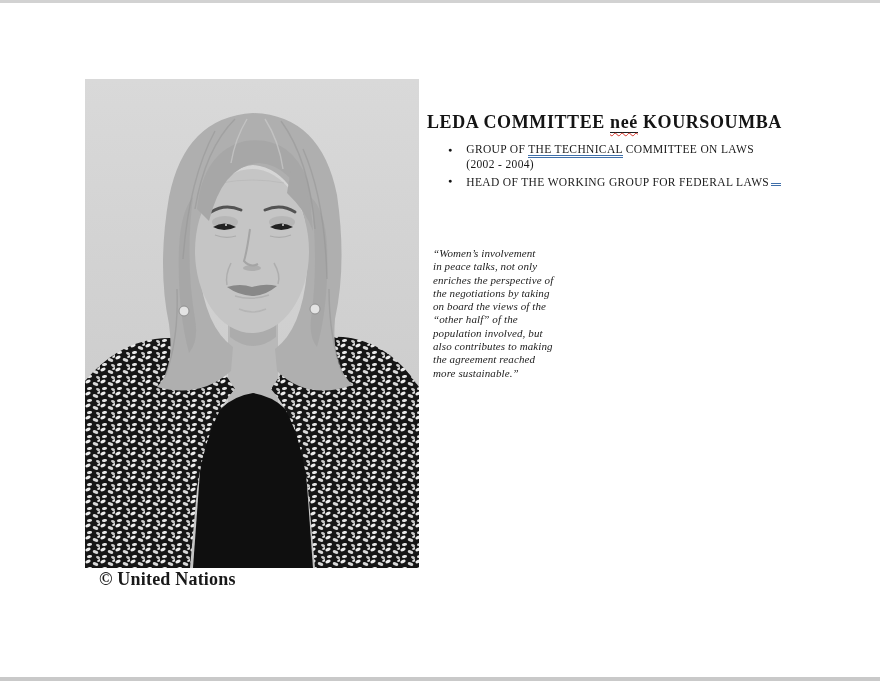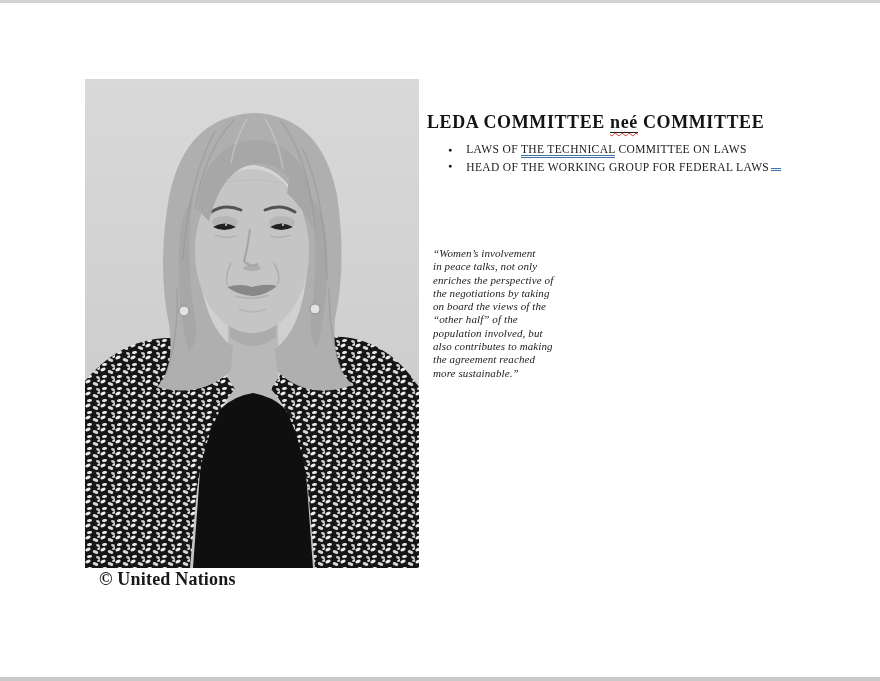--- a/index.html
+++ b/index.html
@@ -151,26 +151,27 @@
 
     <g>
       <circle cx="99" cy="232" r="5" fill="#e3e3e3" stroke="#8f8f8f" stroke-width="1"></circle>
       <circle cx="230" cy="230" r="5" fill="#e3e3e3" stroke="#8f8f8f" stroke-width="1"></circle>
     </g>
   </svg>
 </figure>
 
 <div class="caption">© United Nations</div>
 
-<h1 class="title"><span>LEDA COMMITTEE </span><span class="flag-spell">neé</span><span> COMMITTEE</span></h1>
+<h1 class="title"><span>LEDA COMMITTEE </span><span class="flag-spell">neé</span><span> KOURSOUMBA</span></h1>
 
 <ul class="bullets">
   <li>
     <div class="b-text">
-      <div class="b-line1"><span>LAWS OF </span><span class="flag-grammar">THE TECHNICAL</span><span> COMMITTEE ON LAWS</span></div>
+      <div class="b-line1"><span>GROUP OF </span><span class="flag-grammar">THE TECHNICAL</span><span> COMMITTEE ON LAWS</span></div>
+      <div class="b-line2">(2002 - 2004)</div>
     </div>
   </li>
   <li>
     <div class="b-text">
       <div class="b-line1"><span>HEAD OF THE WORKING GROUP FOR FEDERAL LAWS</span><span class="grammar-space-mark"></span></div>
     </div>
   </li>
 </ul>
 
 <blockquote class="quote">“Women’s involvement

